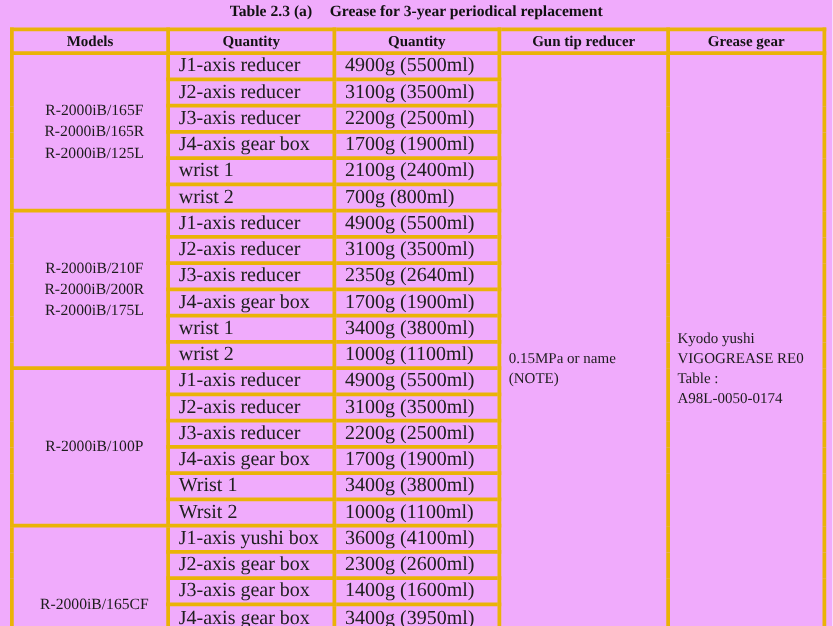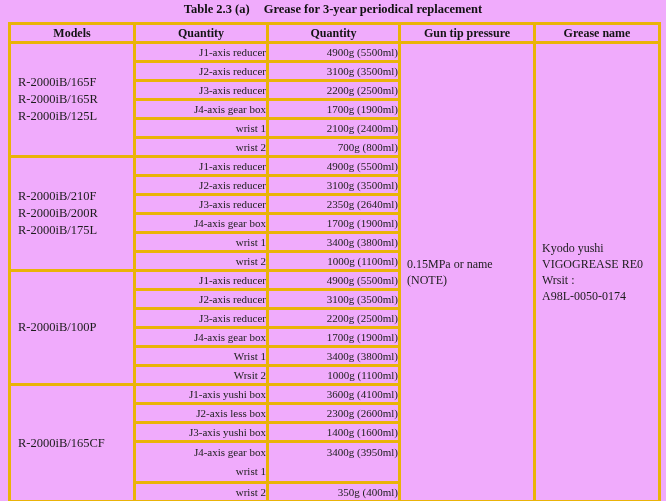--- a/index.html
+++ b/index.html
@@ -48,22 +48,23 @@
     padding: 0;
     font-size: 12px;
     color: #141414;
   }
   .grease-table tr { height: 19px; }
   .grease-table tr.tall-row { height: 38px; }
   td.models-cell {
     vertical-align: middle;
     font-size: 12.5px;
     line-height: 17px;
-  }
-  td.greasing-cell, td.quantity-cell { font-size: 11px; color: #202020; text-align: right; }
+    text-align: center;
+  }
+  td.greasing-cell, td.quantity-cell { font-size: 16px; color: #202020; }
   td.greasing-cell.top-align, td.quantity-cell.top-align {
     vertical-align: top;
   }
   td.greasing-cell.top-align div, td.quantity-cell.top-align div {
     line-height: 19px;
   }
   td.pressure-cell, td.greasename-cell {
     vertical-align: middle;
     line-height: 16px;
     font-size: 12px;
@@ -87,40 +88,40 @@
         <col style="width:132px">
         <col style="width:135px">
         <col style="width:125px">
     </colgroup>
 
     <tbody>
         <tr>
       <th>Models</th>
       <th>Quantity</th>
       <th>Quantity</th>
-      <th>Gun tip pressure</th>
-      <th>Grease name</th>
+      <th>Gun tip reducer</th>
+      <th>Grease gear</th>
     </tr>
 
     <tr>
       <td class="models-cell" rowspan="6">
         <div class="model-line">R-2000iB/165F</div>
         <div class="model-line">R-2000iB/165R</div>
         <div class="model-line">R-2000iB/125L</div>
       </td>
       <td class="greasing-cell">J1-axis reducer</td>
       <td class="quantity-cell">4900g (5500ml)</td>
       <td class="pressure-cell" rowspan="23">
         <div>0.15MPa or name</div>
         <div>(NOTE)</div>
       </td>
       <td class="greasename-cell" rowspan="23">
         <div>Kyodo yushi</div>
         <div>VIGOGREASE RE0</div>
-        <div>Wrsit :</div>
+        <div>Table :</div>
         <div>A98L-0050-0174</div>
       </td>
     </tr>
     <tr>
       <td class="greasing-cell">J2-axis reducer</td>
       <td class="quantity-cell">3100g (3500ml)</td>
     </tr>
     <tr>
       <td class="greasing-cell">J3-axis reducer</td>
       <td class="quantity-cell">2200g (2500ml)</td>
@@ -197,25 +198,25 @@
     </tr>
 
     <tr>
       <td class="models-cell" rowspan="5">
         <div class="model-line">R-2000iB/165CF</div>
       </td>
       <td class="greasing-cell">J1-axis yushi box</td>
       <td class="quantity-cell">3600g (4100ml)</td>
     </tr>
     <tr>
-      <td class="greasing-cell">J2-axis less box</td>
+      <td class="greasing-cell">J2-axis gear box</td>
       <td class="quantity-cell">2300g (2600ml)</td>
     </tr>
     <tr>
-      <td class="greasing-cell">J3-axis yushi box</td>
+      <td class="greasing-cell">J3-axis gear box</td>
       <td class="quantity-cell">1400g (1600ml)</td>
     </tr>
     <tr class="tall-row">
       <td class="greasing-cell top-align">
         <div>J4-axis gear box</div>
         <div>wrist 1</div>
       </td>
       <td class="quantity-cell top-align">
         <div>3400g (3950ml)</div>
       </td>

